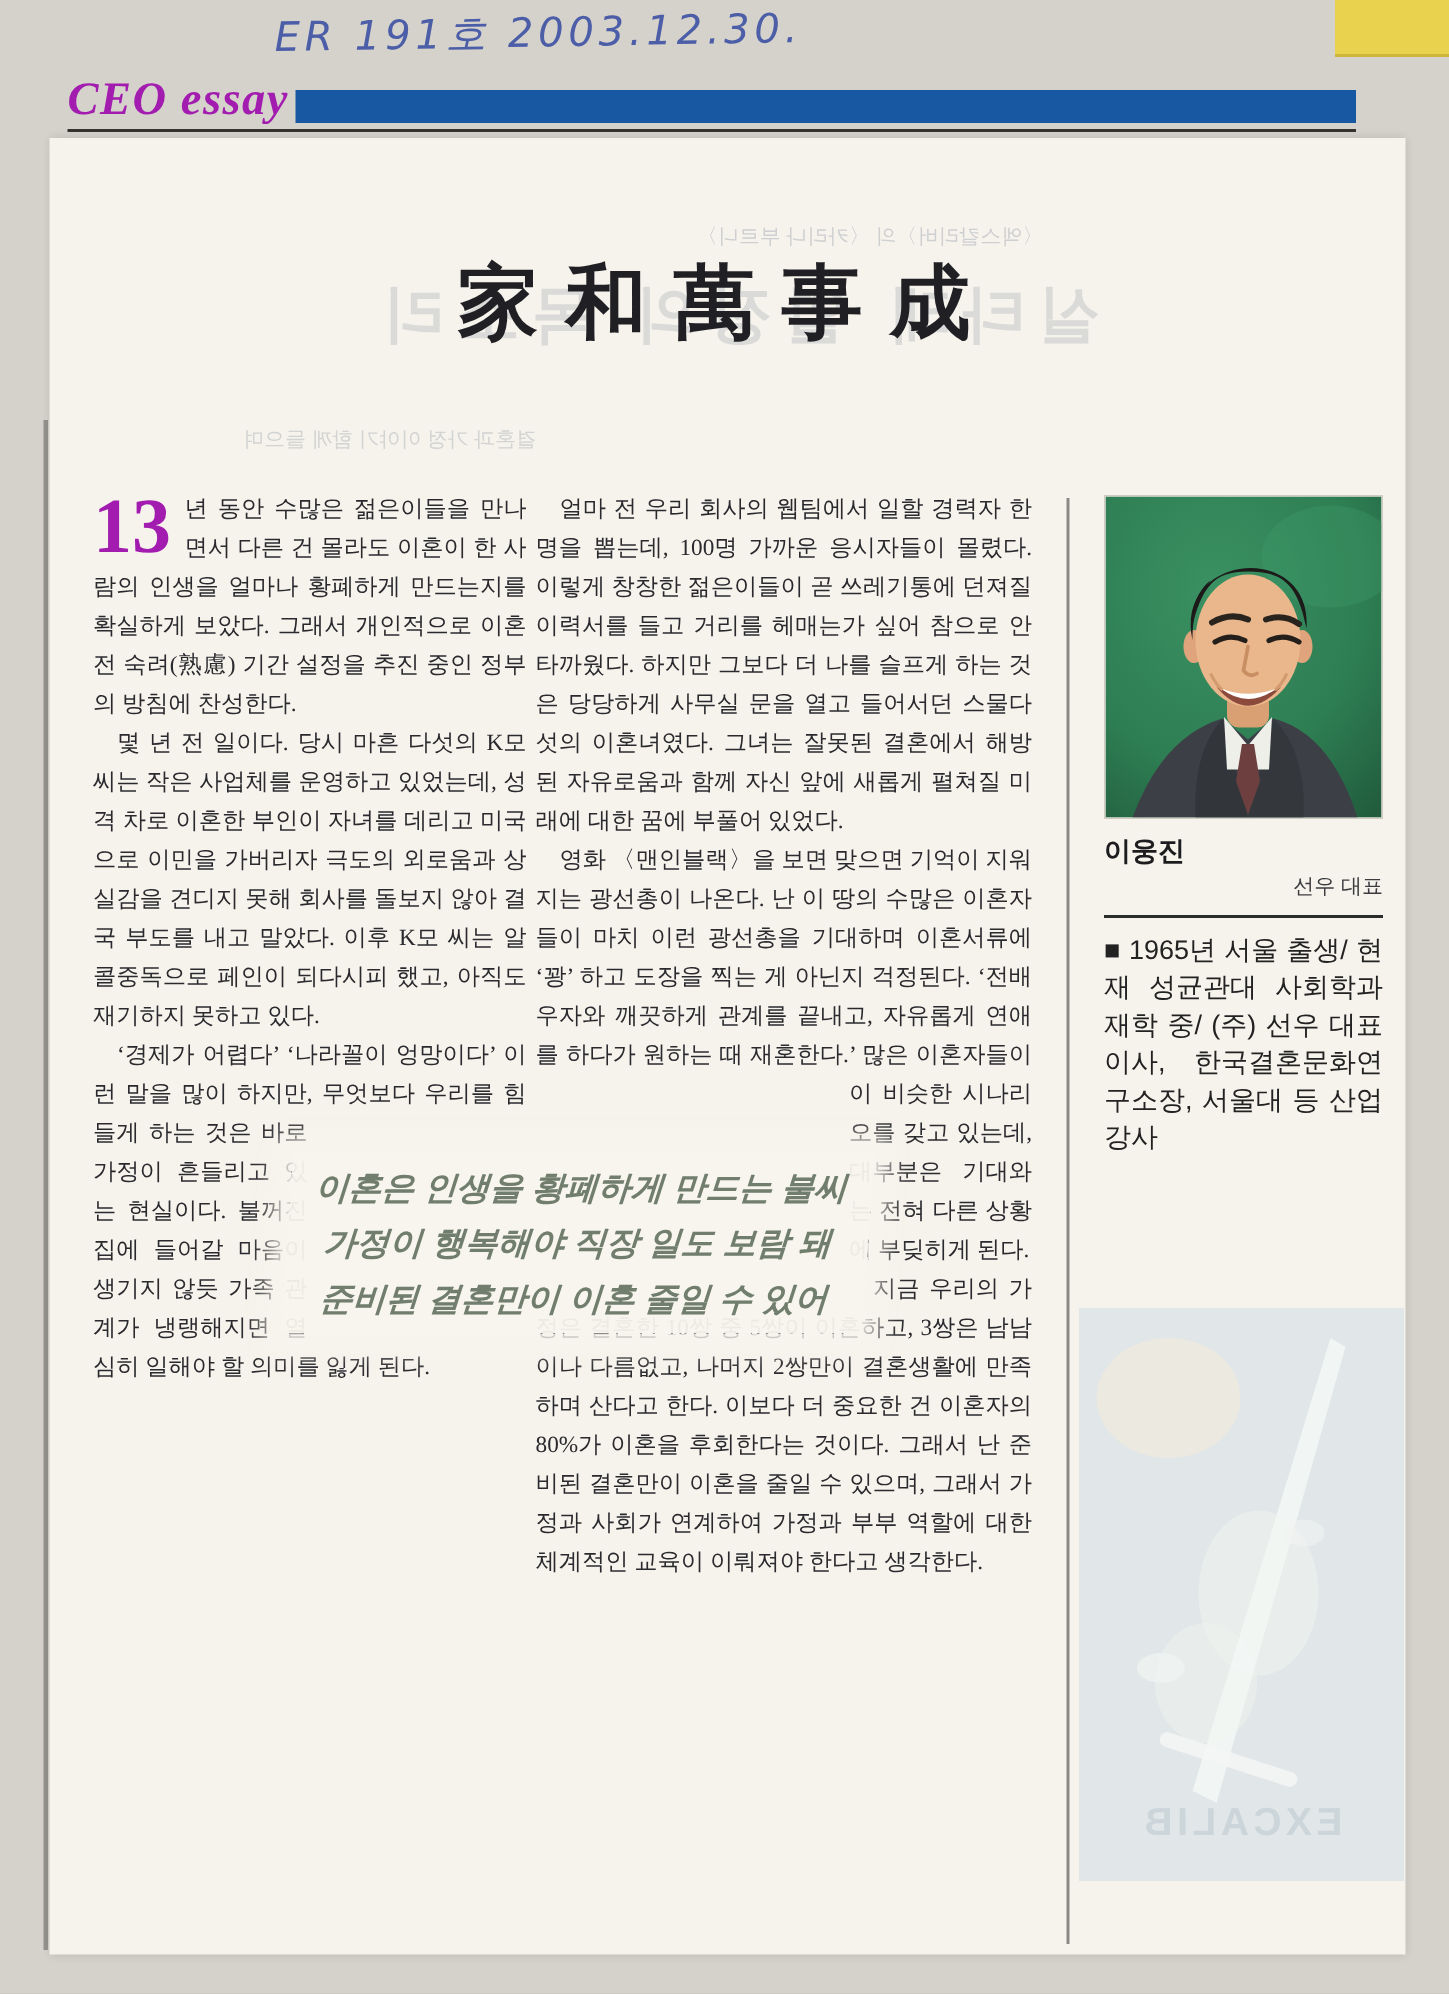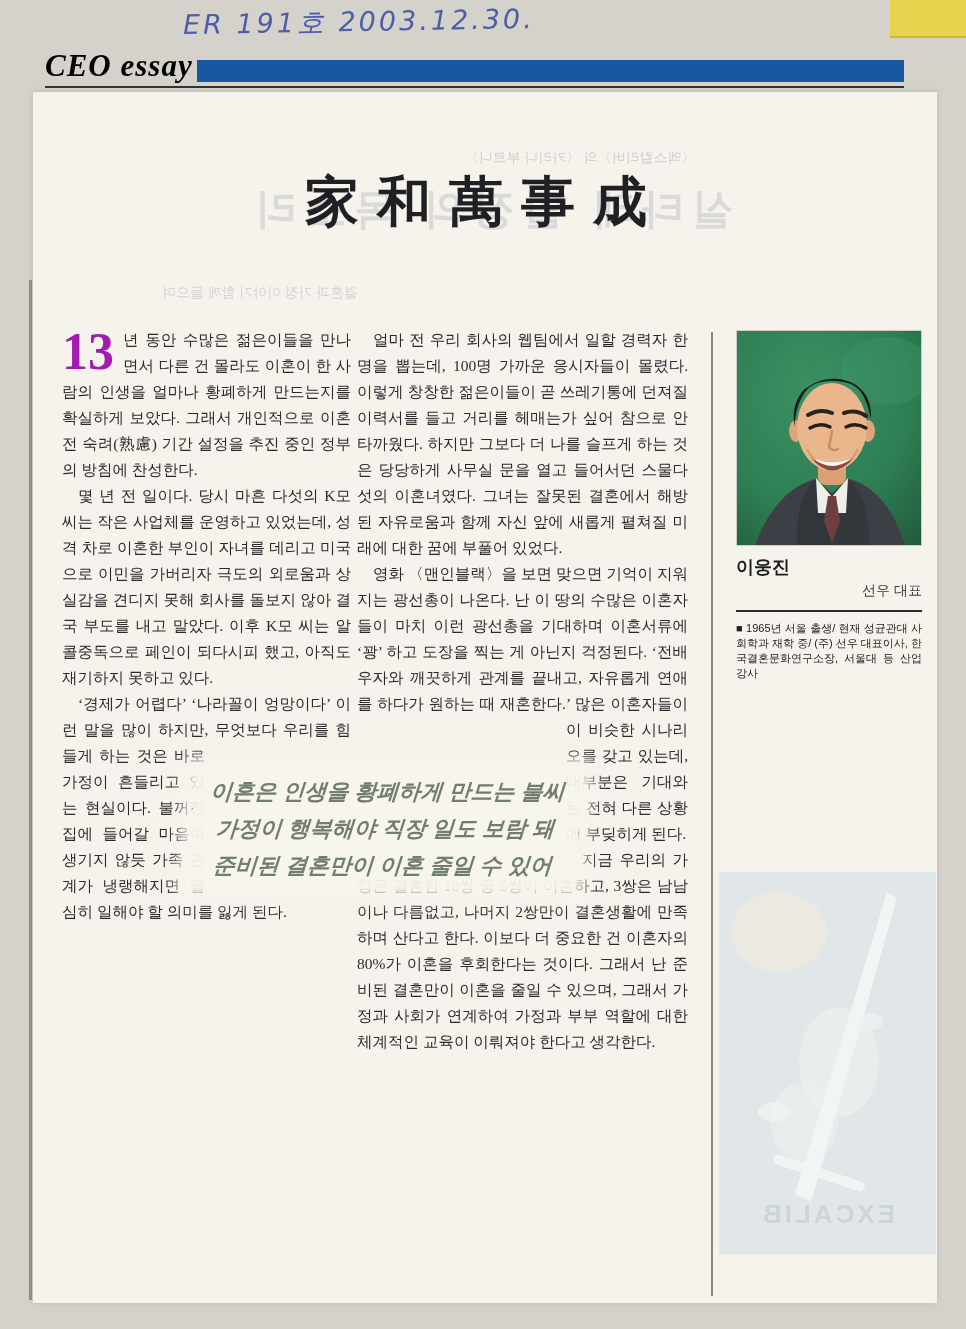--- a/index.html
+++ b/index.html
@@ -11,21 +11,21 @@
   .abs{position:absolute;}
   
   .page{left:33px;top:92px;width:904px;height:1211px;background:#f6f3ec;box-shadow:0 0 6px rgba(0,0,0,0.12);}
   .scan-edge{left:29px;top:280px;width:3px;height:1020px;background:#504f4a;opacity:.5;}
   .sticky{left:890px;top:0;width:76px;height:36px;background:#e8d24e;border-bottom:2px solid #cdb63a;}
   .handwrite{
     left:183px;top:4px;font-family:"DejaVu Sans",sans-serif;font-style:italic;
     font-size:27px;color:#4c5ea8;letter-spacing:3px;transform:rotate(-1deg);white-space:nowrap;
   }
   
-  .ceo-label{left:45px;top:48px;font-style:italic;font-weight:bold;font-size:31px;color:#000000;letter-spacing:1px;}
+  .ceo-label{left:45px;top:48px;font-style:italic;font-weight:bold;font-size:31px;color:#a21caf;letter-spacing:1px;}
   .accent-bar{left:197px;top:60px;width:707px;height:22px;background:#1857a2;}
   .header-rule{left:45px;top:86px;width:859px;height:2px;background:#35322e;}
   
   .title{left:33px;top:166px;width:904px;text-align:center;font-size:54px;font-weight:bold;
     color:#1f1f24;letter-spacing:18px;white-space:nowrap;}
   .ghost{transform:scaleX(-1);color:#a7adb6;white-space:nowrap;overflow:hidden;}
   .ghost-caption{left:400px;top:149px;width:360px;text-align:center;font-size:14px;opacity:.5;}
   .ghost-headline{left:240px;top:181px;width:500px;text-align:center;font-size:42px;font-weight:bold;
     letter-spacing:8px;opacity:.35;}
   .ghost-echo{left:58px;top:284px;width:300px;font-size:14px;opacity:.45;}
@@ -46,21 +46,21 @@
     background:rgba(247,244,237,0.95);box-shadow:0 0 16px 10px rgba(247,244,237,0.95);
     transform:skewX(-4deg);
   }
   
   .vrule{left:711px;top:332px;width:2px;height:964px;background:#8a8984;}
   .sidebar{left:736px;top:330px;width:186px;font-family:"Liberation Sans",sans-serif;}
   .photo{width:184px;height:214px;border:1px solid #cfccc3;}
   .author-name{margin-top:9px;text-align:left;font-size:18px;font-weight:bold;color:#1d1d20;}
   .author-title{margin-top:3px;text-align:right;font-size:14px;color:#3c3c40;}
   .author-divider{margin-top:10px;border-top:2px solid #2c2c2c;width:100%;}
-  .author-bio{margin-top:9px;font-size:11px;line-height:15px;color:#222;text-align:justify;}
+  .author-bio{margin-top:9px;font-size:18px;line-height:25px;color:#222;text-align:justify;}
   
   .ghost-img{left:719px;top:872px;width:217px;height:382px;overflow:hidden;}
   .ghost-brand{position:absolute;left:0;bottom:24px;width:100%;text-align:center;
     font-family:"Liberation Sans",sans-serif;font-weight:bold;font-size:26px;
     letter-spacing:3px;color:#c9d3d8;transform:scaleX(-1);opacity:.85;}
 </style>
 </head>
 <body>
 
 <div class="screen">

